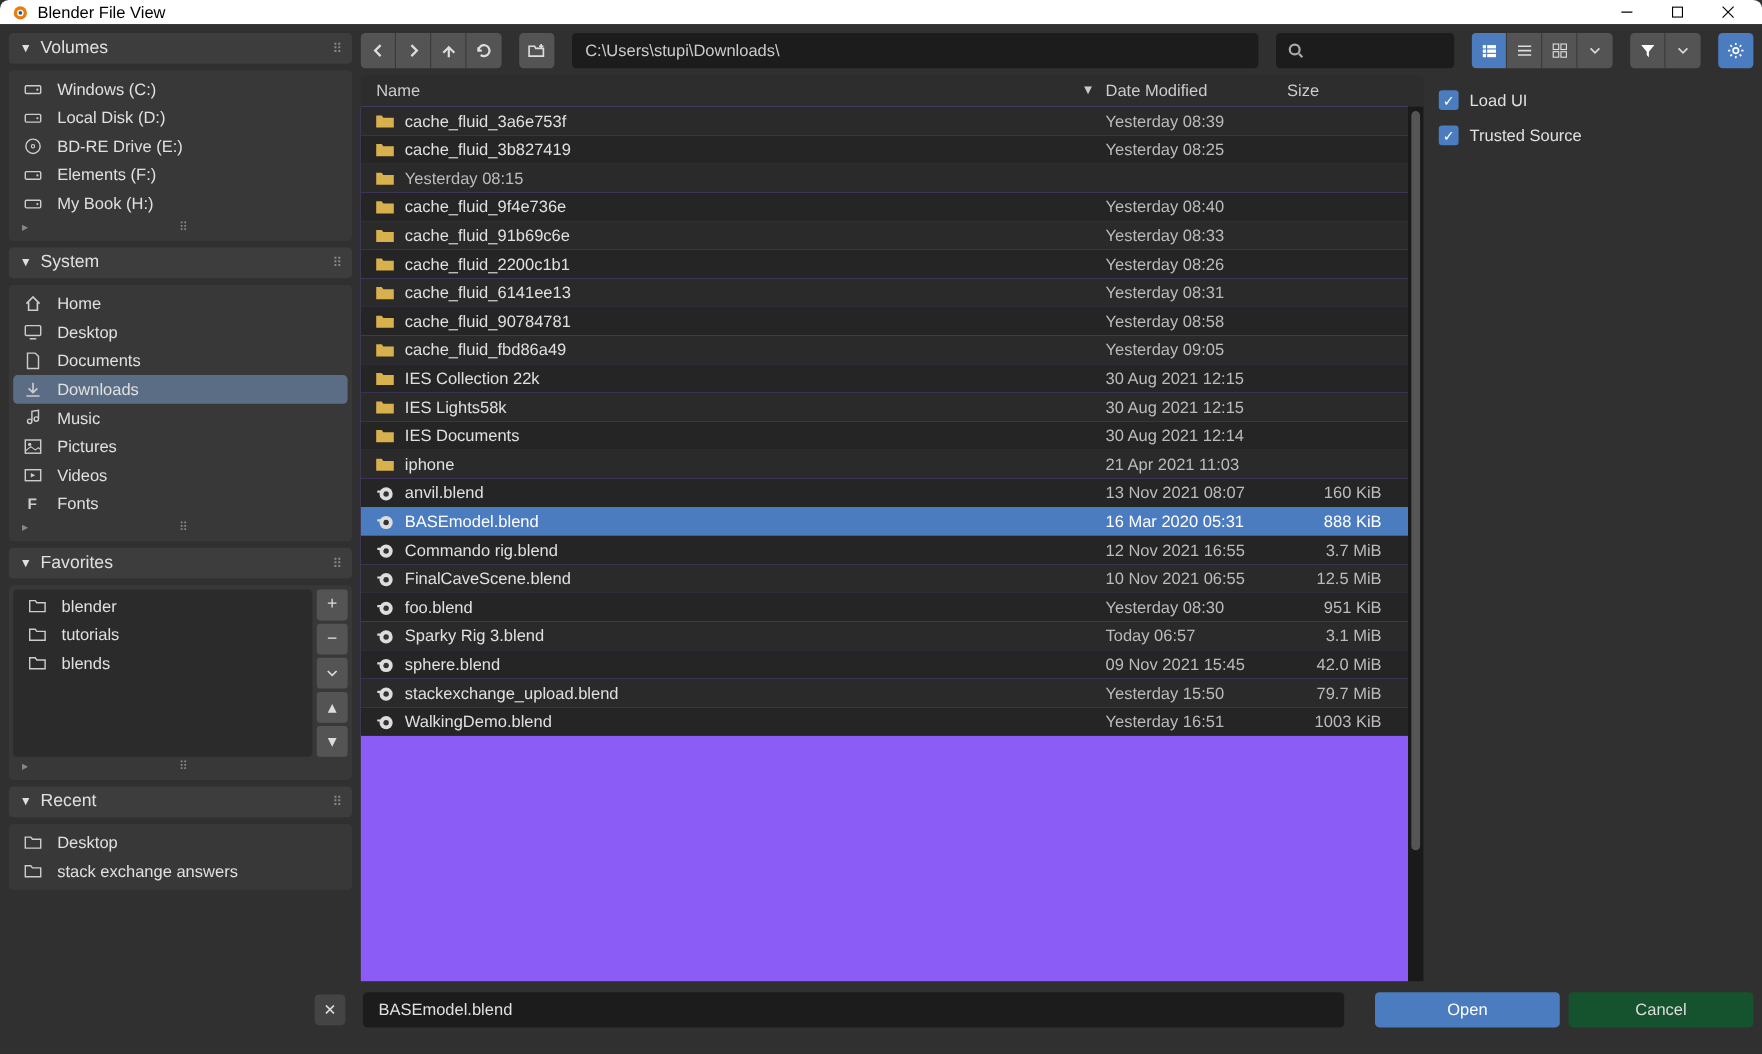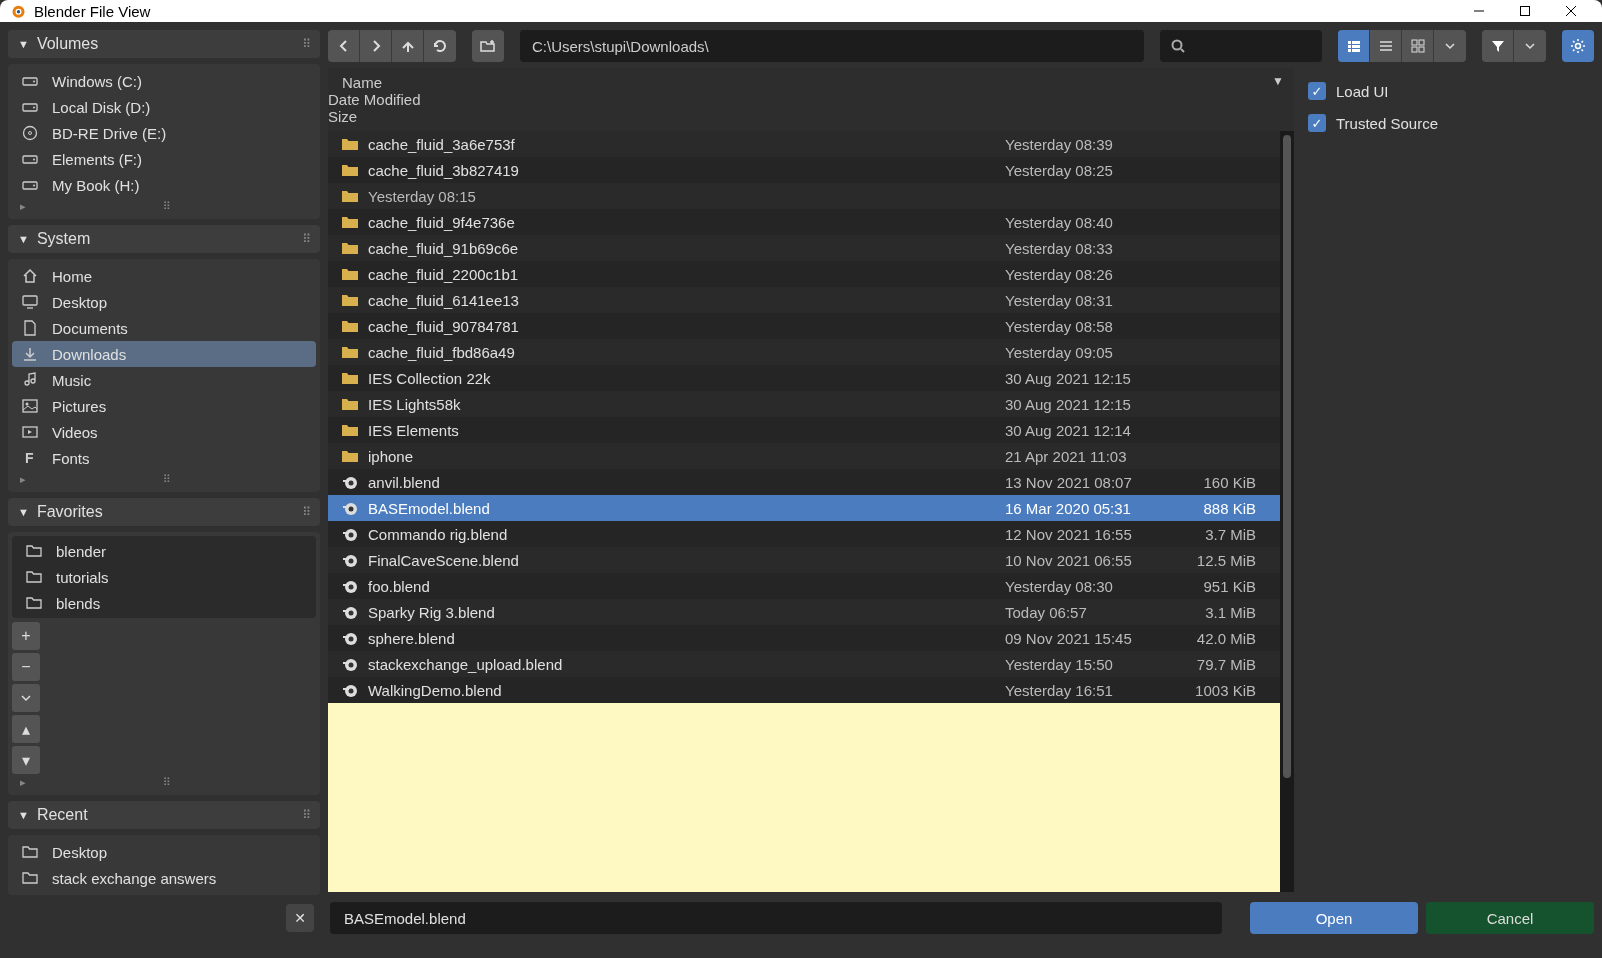--- a/index.html
+++ b/index.html
@@ -18,46 +18,46 @@
   .sidebar { width: 312px; display:flex; flex-direction:column; gap:6px; }
   .panel-header { background:#3d3d3d; border-radius:4px; padding:5px 10px; display:flex; align-items:center; font-size:16px; position:relative; }
   .panel-header .tri { margin-right:8px; font-size:11px; }
   .panel-header .grip { position:absolute; right:8px; color:#888; font-size:12px; letter-spacing:1px;}
   .panel-body { background:#383838; border-radius:4px; padding:4px; }
   .list-item { display:flex; align-items:center; padding:4px 8px; border-radius:4px; font-size:15px; gap:12px; }
   .list-item.selected { background:#5a6d85; }
   .list-item .icon { width:20px; display:flex; justify-content:center; color:#ccc; }
   .panel-footer { display:flex; justify-content:space-between; padding:2px 8px; color:#888; font-size:11px;}
   
-  .fav-row { display:flex; gap:4px;flex-direction:column;}
+  .fav-row { display:flex; gap:4px;}
   .fav-list { flex:1; background:#2b2b2b; border-radius:4px; padding:2px; }
   .fav-list .list-item { font-size:15px; padding:4px 10px; }
   .fav-buttons { display:flex; flex-direction:column; gap:3px; }
   .sq-btn { width:28px; height:28px; background:#545454; border-radius:3px; display:flex; align-items:center; justify-content:center; color:#ddd; font-size:16px;}
   
   
   .main { flex:1; display:flex; flex-direction:column; gap:6px; }
   .toolbar { display:flex; gap:16px; align-items:center; }
   .tbtn { height:32px; min-width:32px; background:#545454; border-radius:4px; display:flex; align-items:center; justify-content:center; color:#ddd; padding:0 6px;}
   .tbtn.blue { background:#4a7cbf; color:#fff; }
   .tgroup { display:flex; background:#545454; border-radius:4px; overflow:hidden;}
   .tgroup .tbtn { border-radius:0; background:transparent; border-right:1px solid #3a3a3a;}
   .tgroup .tbtn:last-child{border-right:none;}
   .tgroup .tbtn.active { background:#4a7cbf;}
   .pathbox { flex:1; background:#1c1c1c; border-radius:4px; height:32px; display:flex; align-items:center; padding:0 12px; color:#ccc; font-size:15px;}
   .searchbox { width:162px; background:#1c1c1c; border-radius:4px; height:32px; display:flex; align-items:center; padding:0 10px;}
   
   .mainrow { display:flex; flex:1; gap:10px; min-height:0;}
   .filearea { flex:1; display:flex; flex-direction:column; min-height:0;}
-  .file-header { display:flex; background:#2d2d2d; border-radius:4px 4px 0 0; padding:6px 0; font-size:15px; color:#ccc;flex-direction:column;}
+  .file-header { display:flex; background:#2d2d2d; border-radius:4px 4px 0 0; padding:6px 0; font-size:15px; color:#ccc;}
   .col-name { flex:1; padding-left:14px; position:relative;}
   .col-name .sort { position:absolute; right:10px; font-size:12px;}
   .col-date { width:165px;}
   .col-size { width:110px; padding-right:18px; text-align:left;}
-  .file-list { flex:1; overflow-y:auto; background:#fef9c3;}
+  .file-list { flex:1; overflow-y:auto; background:#8b5cf6;}
   .file-row { display:flex; align-items:center; height:26px; font-size:15px; }
   .file-row.even { background:#2a2a2a;}
   .file-row.odd { background:#252525;}
   .file-row.selected { background:#4a7cbf; color:#fff;}
   .file-row .ficon { width:24px; margin-left:10px; margin-right:6px; display:flex; justify-content:center;}
   .file-row .fname { flex:1; }
   .file-row .fdate { width:165px; color:#bbb;}
   .file-row.selected .fdate, .file-row.selected .fsize { color:#fff;}
   .file-row .fsize { width:110px; text-align:right; padding-right:24px; color:#bbb;}
   
@@ -545,21 +545,21 @@
        <span class="fname">IES Lights58k</span>
        <span class="fdate">30 Aug 2021 12:15</span>
        <span class="fsize"></span>
      </div>
               <div class="file-row odd">
        <span class="ficon">
                   <svg width="18" height="16" viewBox="0 0 18 16">
                     <path class="folder-icon" d="M1 3 L6 3 L7.5 5 L17 5 L17 14 L1 14 Z"></path>
                   </svg>
                 </span>
-       <span class="fname">IES Elements</span>
+       <span class="fname">IES Documents</span>
        <span class="fdate">30 Aug 2021 12:14</span>
        <span class="fsize"></span>
      </div>
               <div class="file-row even">
        <span class="ficon">
                   <svg width="18" height="16" viewBox="0 0 18 16">
                     <path class="folder-icon" d="M1 3 L6 3 L7.5 5 L17 5 L17 14 L1 14 Z"></path>
                   </svg>
                 </span>
        <span class="fname">iphone</span>

